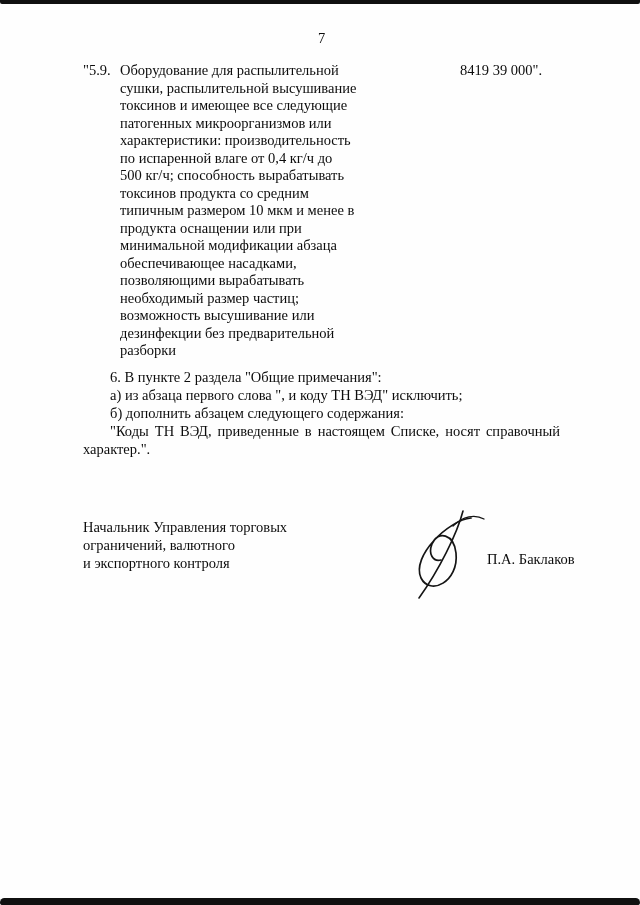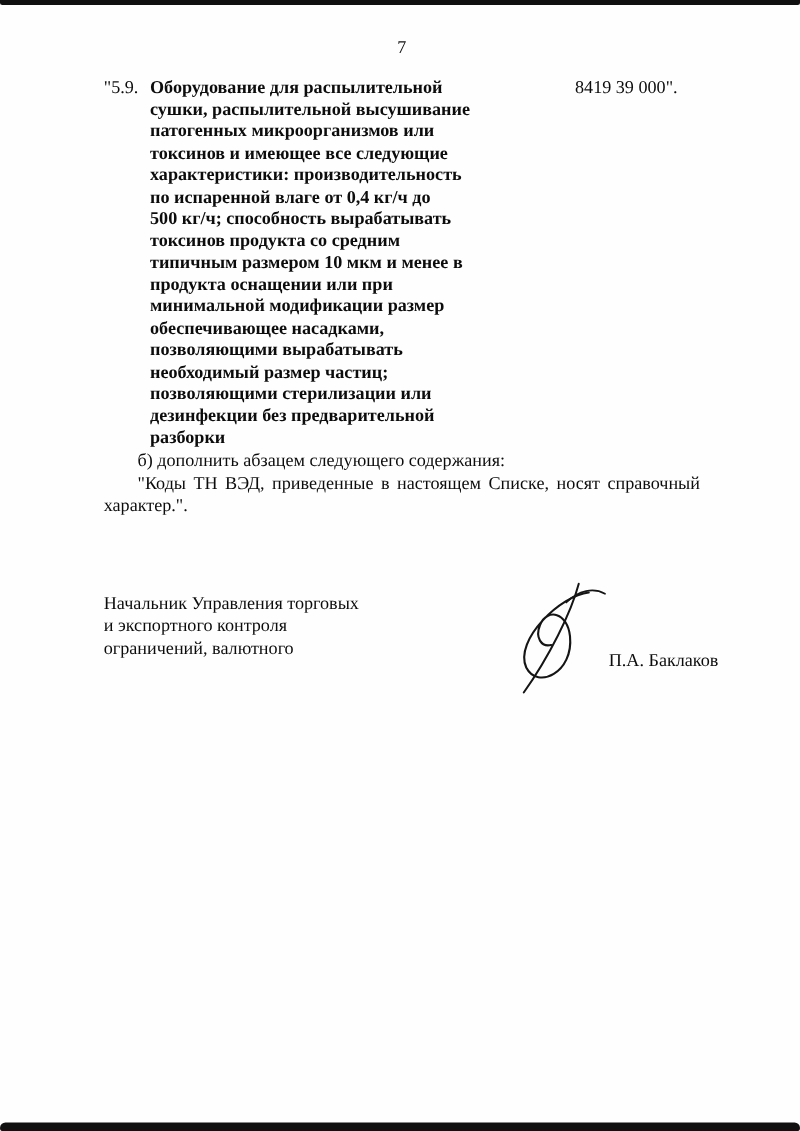--- a/index.html
+++ b/index.html
@@ -35,87 +35,89 @@
   .para.indent { text-indent: 27px; }
   .para.justify { text-align: justify; }
   .intro { margin-top: 17px; }
 
   .item-row {
     margin-top: 16px;
     display: flex;
     align-items: flex-start;
   }
   .item-number { flex: none; width: 37px; line-height: 17.5px; }
-  .item-desc { flex: none; width: 245px; font-weight: bold; }
+  .item-desc { flex: none; width: 245px; }
   .item-desc .line { line-height: 17.5px; white-space: nowrap; }
   .item-code { margin-left: 95px; line-height: 17.5px; white-space: nowrap; }
 
   .clause-heading { margin-top: 8px; }
 
   .signature-block {
     position: relative;
     margin-top: 60px;
     height: 110px;
   }
   .sig-title div { line-height: 18px; white-space: nowrap; }
   .sig-autograph {
     position: absolute;
     left: 308px;
     top: -10px;
   }
   .sig-name {
     position: absolute;
     left: 404px;
-    top: 46px;
+    top: 32px;
     line-height: 18px;
     white-space: nowrap;
   }
 </style>
 </head>
 <body>
 
 <div class="page">
   <div class="scan-edge top"></div>
 
   <div class="content">
     <div class="page-number">7</div>
 
 
     <div class="item-row">
       <div class="item-number">"5.9.</div>
       <div class="item-desc">
           <div class="line">Оборудование для распылительной</div>
           <div class="line">сушки, распылительной высушивание</div>
+          <div class="line">токсинов и имеющее все следующие</div>
           <div class="line">патогенных микроорганизмов или</div>
-          <div class="line">токсинов и имеющее все следующие</div>
           <div class="line">характеристики: производительность</div>
           <div class="line">по испаренной влаге от 0,4 кг/ч до</div>
           <div class="line">500 кг/ч; способность вырабатывать</div>
           <div class="line">токсинов продукта со средним</div>
           <div class="line">типичным размером 10 мкм и менее в</div>
           <div class="line">продукта оснащении или при</div>
-          <div class="line">минимальной модификации размер</div>
+          <div class="line">минимальной модификации абзаца</div>
           <div class="line">обеспечивающее насадками,</div>
           <div class="line">позволяющими вырабатывать</div>
           <div class="line">необходимый размер частиц;</div>
-          <div class="line">позволяющими стерилизации или</div>
+          <div class="line">возможность высушивание или</div>
           <div class="line">дезинфекции без предварительной</div>
           <div class="line">разборки</div>
         </div>
       <div class="item-code">8419 39 000".</div>
     </div>
 
+    <p class="para indent clause-heading">6. В пункте 2 раздела "Общие примечания":</p>
+    <p class="para indent">а) из абзаца первого слова ", и коду ТН ВЭД" исключить;</p>
     <p class="para indent">б) дополнить абзацем следующего содержания:</p>
     <p class="para indent justify">"Коды ТН ВЭД, приведенные в настоящем Списке, носят справочный характер.".</p>
 
     <div class="signature-block">
       <div class="sig-title">
         <div>Начальник Управления торговых</div>
+        <div>ограничений, валютного</div>
         <div>и экспортного контроля</div>
-        <div>ограничений, валютного</div>
       </div>
 
       <svg class="sig-autograph" width="110" height="95" viewBox="0 0 110 95" fill="none">
         <path d="M80,10 C58,12 20,48 30,70 C39,88 68,74 65,45 C63,26 47,22 41,36 C37,46 42,54 50,52" stroke="#151515" stroke-width="1.7" fill="none" stroke-linecap="round"></path>
         <path d="M72,3 C66,26 48,62 28,90" stroke="#151515" stroke-width="1.6" fill="none" stroke-linecap="round"></path>
         <path d="M62,18 C72,8 84,6 93,11" stroke="#151515" stroke-width="1.4" fill="none" stroke-linecap="round"></path>
       </svg>
 
       <div class="sig-name">П.А. Баклаков</div>
     </div>

